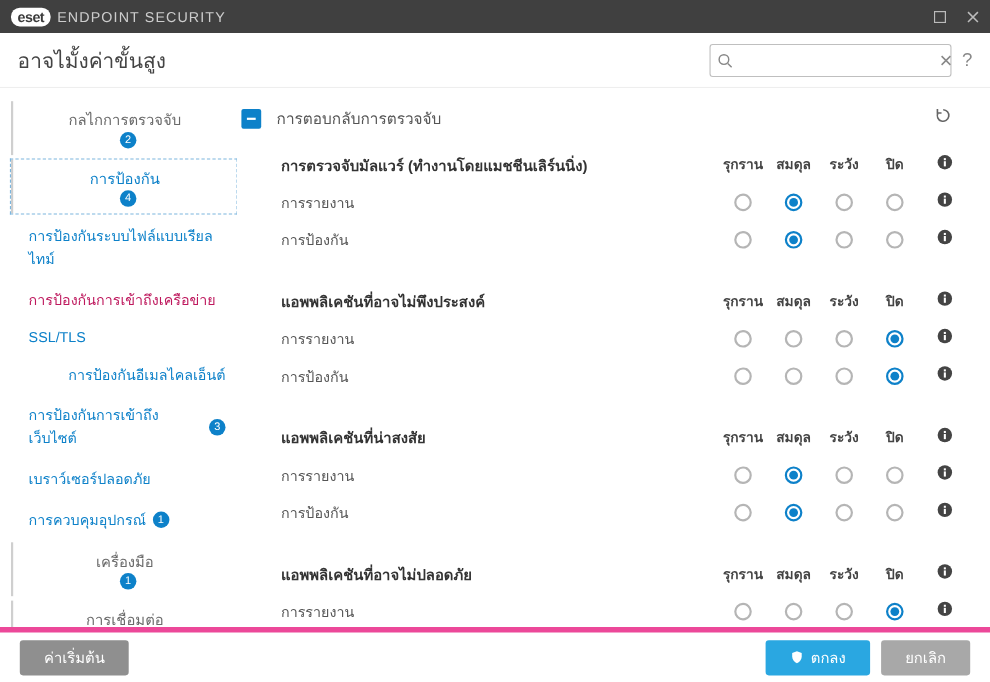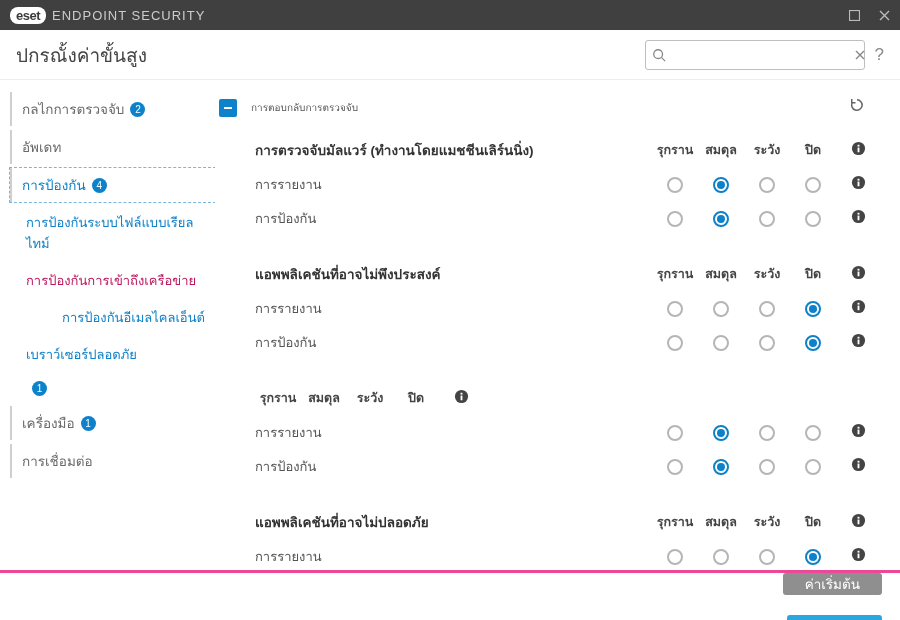--- a/index.html
+++ b/index.html
@@ -13,41 +13,41 @@
   .header { height: 50px; display: flex; align-items: center; padding: 0 16px; border-bottom: 1px solid #eee; }
   .header .title { font-size: 19px; color: #444; }
   .header .search { margin-left: auto; display: flex; align-items: center; border: 1px solid #bfbfbf; border-radius: 3px; height: 30px; width: 220px; padding: 0 6px; }
   .header .search svg { flex-shrink: 0; }
   .header .search input { border: none; outline: none; flex: 1; font-size: 13px; padding: 0 6px; }
   .header .help { margin-left: 10px; color: #8a8a8a; font-size: 17px; cursor: pointer; }
   .body { display: flex; height: calc(620px - 30px - 50px - 50px); }
   .sidebar { width: 215px; padding: 12px 0 12px 6px; overflow-y: auto; }
   .sidebar .item { display: flex; align-items: center; padding: 6px 10px 6px 14px; font-size: 13.5px; color: #6a6a6a; cursor: pointer; margin-bottom: 4px; }
   .sidebar .sub { padding-left: 20px; font-size: 13px; color: #0d81c9; }
-  .sidebar .item.level0 { border-left: 2px solid #cfcfcf; margin-left: 4px; padding-left: 10px; }
+  .sidebar .item.level0 { border-left: 2px solid #cfcfcf; margin-left: 4px; padding-left: 10px; flex-direction: column; }
   .sidebar .item.selected { color: #0d81c9; outline: 1px dashed #7cb6de; }
   .sidebar .badge { background: #0d81c9; color: #fff; font-size: 10px; min-width: 15px; height: 15px; border-radius: 8px; display: inline-flex; align-items: center; justify-content: center; margin-left: 6px; padding: 0 4px; }
   .content { flex: 1; overflow-y: auto; padding: 10px 8px 10px 0; position: relative; }
   .content-inner { padding-right: 6px; }
   .section-head { display: flex; align-items: center; padding: 6px 20px 10px 4px; }
   .section-head .toggle { width: 18px; height: 18px; background: #0d81c9; color: #fff; display: flex; align-items: center; justify-content: center; border-radius: 2px; font-size: 14px; margin-right: 14px; cursor: pointer; }
-  .section-head .label { font-size: 10px; color: #555; }
+  .section-head .label { font-size: 14px; color: #555; }
   .section-head .reset { margin-left: auto; font-size: 18px; color: #666; cursor: pointer; }
   .group { padding: 4px 20px 18px 40px; }
   .group-head, .row { display: flex; align-items: center; min-height: 34px; }
   .group-head .gname { font-size: 13.5px; font-weight: 600; color: #333; flex: 1; padding-right: 10px; }
   .hdr { width: 46px; text-align: center; font-size: 12.5px; color: #444; font-weight: 600; }
   .info { width: 30px; text-align: right; }
   .info svg { cursor: pointer; }
   .row .rname { font-size: 13px; color: #555; flex: 1; padding-right: 10px; }
   .radio-cell { width: 46px; text-align: center; }
   .radio { width: 16px; height: 16px; display: inline-block; border: 2px solid #b5b5b5; border-radius: 50%; position: relative; cursor: pointer; vertical-align: middle; }
   .radio.checked { border-color: #0d81c9; }
   .radio.checked::after { content: ""; width: 8px; height: 8px; background: #0d81c9; border-radius: 50%; position: absolute; top: 2px; left: 2px; }
-  .footer { height: 50px; display: flex; align-items: flex-end; padding: 0 18px; border-top: 3px solid #ec4899; gap: 10px; flex-direction: column; }
+  .footer { height: 50px; display: flex; align-items: center; padding: 0 18px; border-top: 5px solid #ec4899; gap: 10px; }
   .btn { height: 32px; padding: 0 22px; border: none; border-radius: 3px; font-size: 13.5px; cursor: pointer; display: inline-flex; align-items: center; gap: 6px; }
   .btn-default { color: #fff; background: #8f8f8f; }
   .btn-cancel { color: #fff; background: #a8a8a8; }
   .btn-ok { color: #fff; background: #2aa7e1; }
   .footer .spacer { flex: 1; }
   .content::-webkit-scrollbar { width: 8px; }
   .content::-webkit-scrollbar-thumb { background: #cfcfcf; border-radius: 4px; }
   .content::-webkit-scrollbar-track { background: #f3f3f3; }
 </style>
 </head>
@@ -66,60 +66,65 @@
     </span>
     <span>
       <svg width="11" height="11" viewBox="0 0 11 11">
           <path d="M1 1 L10 10 M10 1 L1 10" stroke="#bbb" stroke-width="1.4"></path>
         </svg>
     </span>
   </div>
 </div>
 
 <div class="header">
-  <div class="title">ปกรณั้งค่าขั้นสูง</div>
+  <div class="title">อาจไมั้งค่าขั้นสูง</div>
   <div class="search">
     <svg width="14" height="14" viewBox="0 0 16 16">
         <circle cx="7" cy="7" r="5" fill="none" stroke="#888" stroke-width="1.5"></circle>
         <path d="M11 11 L15 15" stroke="#888" stroke-width="1.5"></path>
       </svg>
     <input type="text" placeholder="" style="">
     <svg width="12" height="12" viewBox="0 0 12 12">
         <path d="M2 2 L10 10 M10 2 L2 10" stroke="#888" stroke-width="1.4"></path>
       </svg>
   </div>
   <div class="help">?</div>
 </div>
 
 <div class="body">
   <div class="sidebar" id="sidebar">
       <div class="item level0">
         <span>กลไกการตรวจจับ</span>
         <span class="badge">2</span>
       </div>
-      <div class="item level0">
-        <span>อัพเดท</span>
-      </div>
       <div class="item level0 selected">
         <span>การป้องกัน</span>
         <span class="badge">4</span>
       </div>
       <div class="item sub" style="color: rgb(13, 129, 201);">
         <span>การป้องกันระบบไฟล์แบบเรียลไทม์</span>
       </div>
       <div class="item sub" style="color: #be185d;">
         <span>การป้องกันการเข้าถึงเครือข่าย</span>
       </div>
+      <div class="item sub" style="color: rgb(13, 129, 201);">
+        <span>SSL/TLS</span>
+      </div>
       <div class="item sub" style="color: rgb(13, 129, 201); justify-content: flex-end;">
         <span>การป้องกันอีเมลไคลเอ็นต์</span>
       </div>
       <div class="item sub" style="color: rgb(13, 129, 201);">
+        <span>การป้องกันการเข้าถึงเว็บไซต์</span>
+        <span class="badge">3</span>
+      </div>
+      <div class="item sub" style="color: rgb(13, 129, 201);">
         <span>เบราว์เซอร์ปลอดภัย</span>
       </div>
       <div class="item sub" style="color: rgb(13, 129, 201);">
+        <span>การควบคุมอุปกรณ์</span>
         <span class="badge">1</span>
       </div>
       <div class="item level0">
         <span>เครื่องมือ</span>
         <span class="badge">1</span>
       </div>
       <div class="item level0">
         <span>การเชื่อมต่อ</span>
       </div>
     </div>
@@ -212,20 +217,21 @@
               <div class="radio-cell"><span class="radio checked"></span></div>
               <div class="info"><svg width="15" height="15" viewBox="0 0 16 16">
                   <circle cx="8" cy="8" r="7" fill="#444"></circle>
                   <rect x="7" y="7" width="2" height="5" fill="#fff"></rect>
                   <rect x="7" y="4" width="2" height="2" fill="#fff"></rect>
                 </svg></div>
             </div>
           </div>
           <div class="group">
             <div class="group-head">
+              <div class="gname">แอพพลิเคชันที่น่าสงสัย</div>
               <div class="hdr">รุกราน</div>
               <div class="hdr">สมดุล</div>
               <div class="hdr">ระวัง</div>
               <div class="hdr">ปิด</div>
               <div class="info"><svg width="15" height="15" viewBox="0 0 16 16">
                   <circle cx="8" cy="8" r="7" fill="#444"></circle>
                   <rect x="7" y="7" width="2" height="5" fill="#fff"></rect>
                   <rect x="7" y="4" width="2" height="2" fill="#fff"></rect>
                 </svg></div>
             </div>

